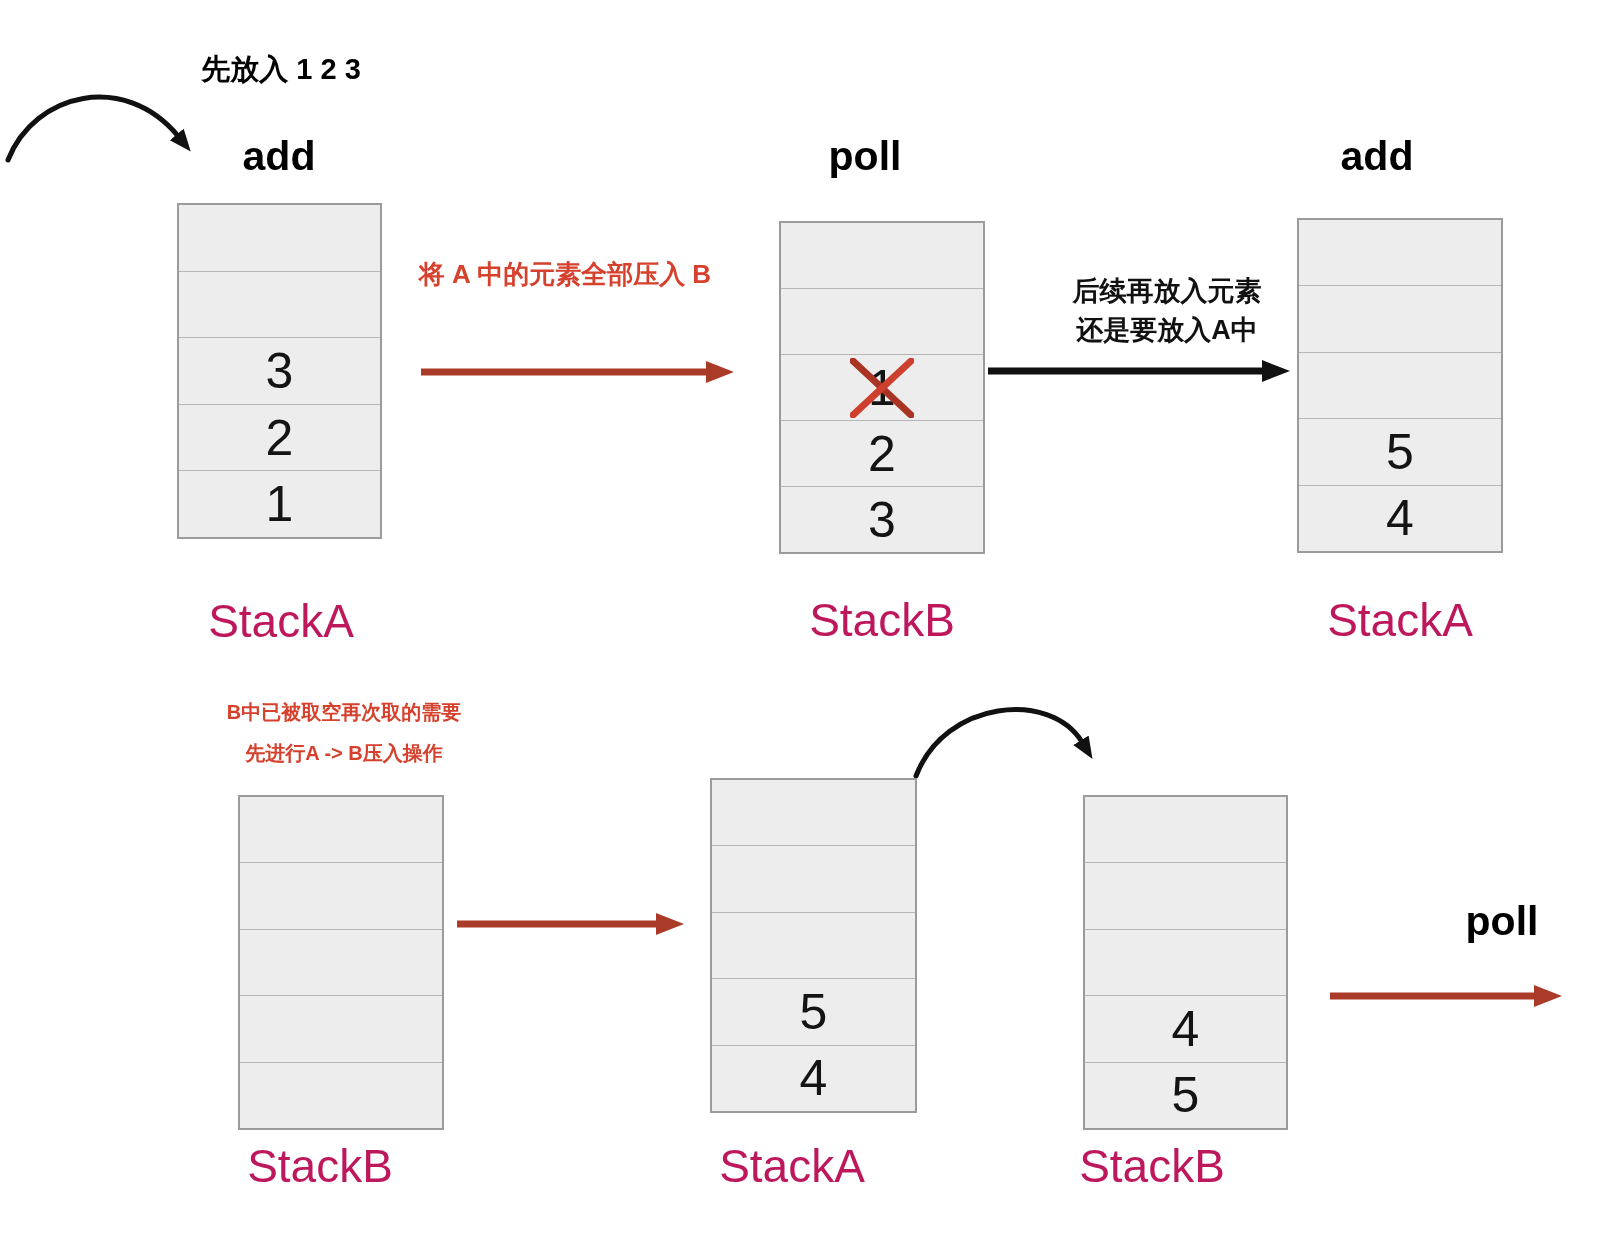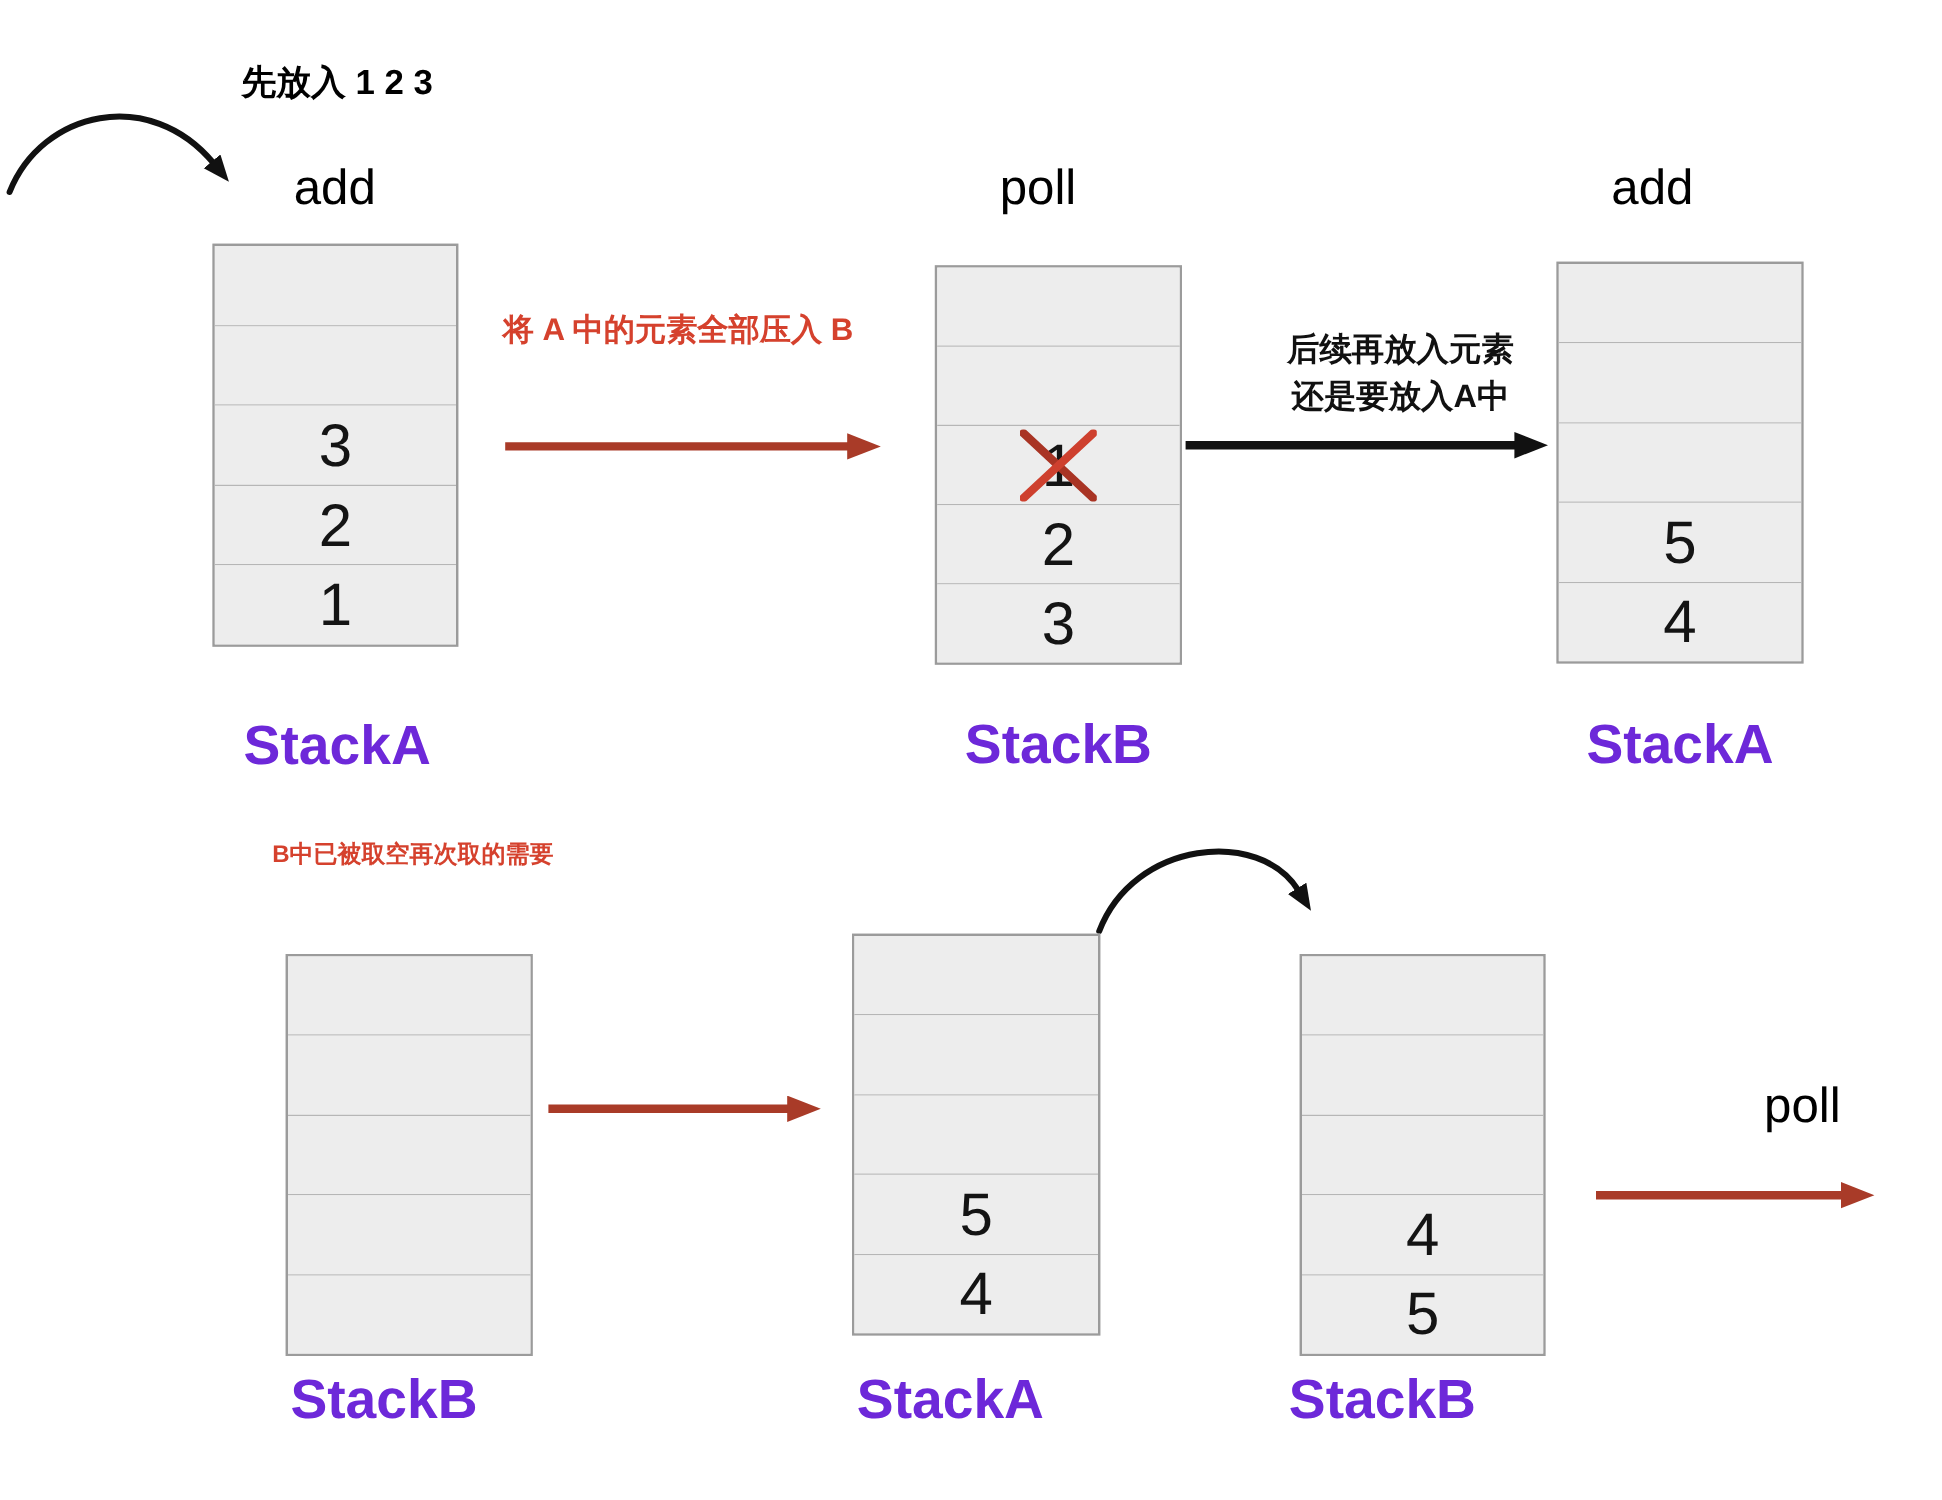--- a/index.html
+++ b/index.html
@@ -27,24 +27,24 @@
     display:flex;align-items:center;justify-content:center;
     position:relative;
     background:#ededed;
   }
   .cell:last-child{border-bottom:none;}
   .cell .num{
     font-size:50px;line-height:1;color:#141414;font-weight:400;
   }
   
   .op-label{
-    font-size:41px;font-weight:400;color:#000;line-height:1;white-space:nowrap;
+    font-size:41px;font-weight:700;color:#000;line-height:1;white-space:nowrap;
   }
   .stack-name{
-    font-size:46px;font-weight:700;color:#6d28d9;line-height:1;white-space:nowrap;
+    font-size:46px;font-weight:400;color:#be185d;line-height:1;white-space:nowrap;
   }
   .intro-note{
     font-size:29px;font-weight:700;color:#000;line-height:1.1;white-space:nowrap;
   }
   .note{
     font-weight:700;text-align:center;white-space:nowrap;
   }
   .note .ln{display:block;}
   .note-red{color:#d5412d;}
   .note-black{color:#111111;}
@@ -160,20 +160,21 @@
         <span class="num">4</span>
       </div>
   </div>
 
   <div class="abs stack-name center-x" style="left:281px;top:598px;">StackA</div>
   <div class="abs stack-name center-x" style="left:882px;top:597px;">StackB</div>
   <div class="abs stack-name center-x" style="left:1400px;top:597px;">StackA</div>
 
   <div class="abs note note-red note-bottom center-x" style="left:344px;top:692px;">
     <span class="ln">B中已被取空再次取的需要</span>
+    <span class="ln">先进行A -&gt; B压入操作</span>
   </div>
 
   <div class="stack" style="left:238px;top:795px;width:206px;height:335px;">
     <div class="cell">
         <span class="num"></span>
       </div>
     <div class="cell">
         <span class="num"></span>
       </div>
     <div class="cell">

